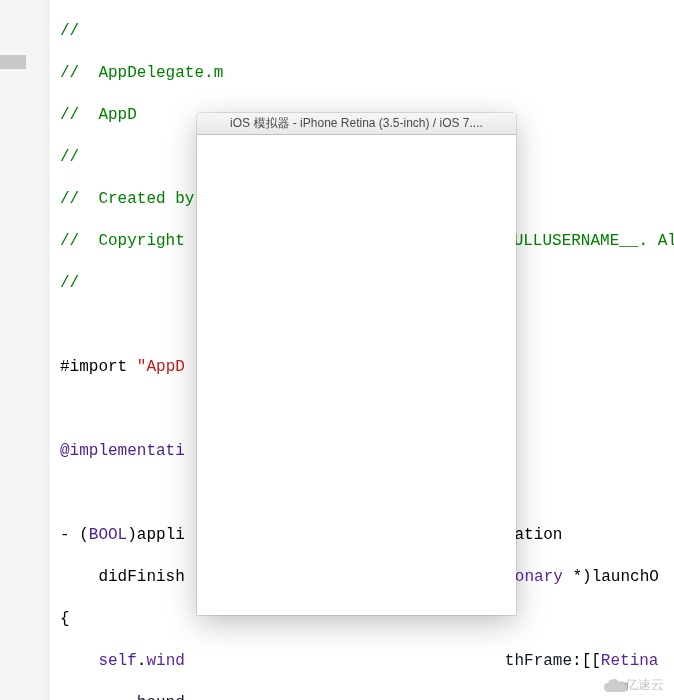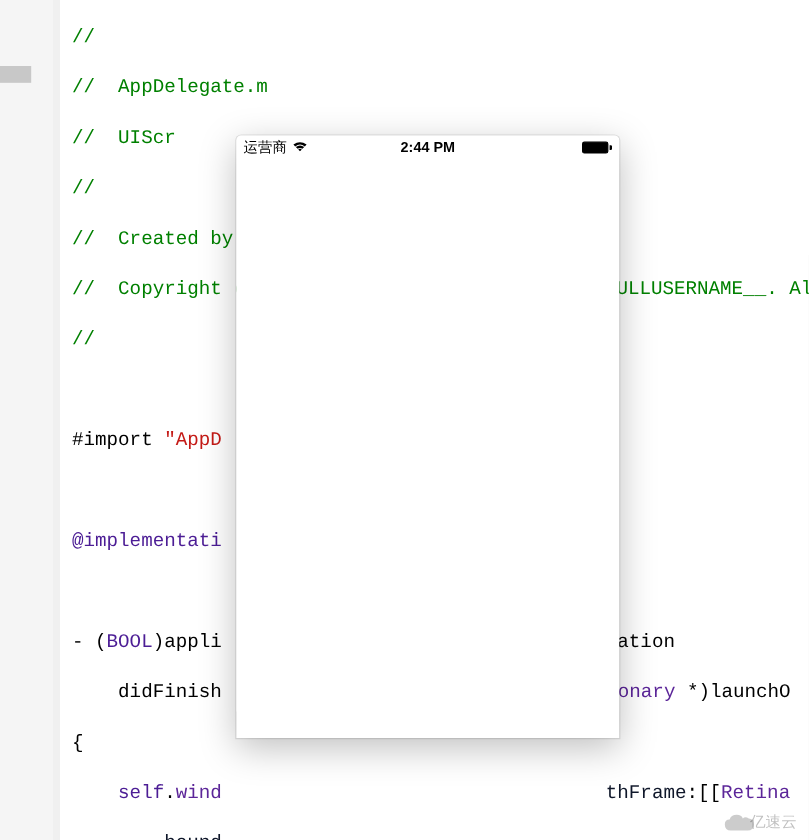--- a/index.html
+++ b/index.html
@@ -170,21 +170,21 @@
 
 <div class="editor-bg"></div>
 <div class="editor-gutter">
   <div class="gutter-mark"></div>
 </div>
 <div class="gutter-line"></div>
 
 <div class="code-area">
 <div class="line"><span class="comment">//</span></div>
 <div class="line"><span class="comment">//  AppDelegate.m</span></div>
-<div class="line"><span class="comment">//  UIScr</span></div>
+<div class="line"><span class="comment">//  AppD</span></div>
 <div class="line"><span class="comment">//</span></div>
 <div class="line"><span class="comment">//  Created by apple on 14-5-11.</span></div>
 <div class="line"><span class="comment">//  Copyright (c) 2014年 __</span><span class="comment" style="margin-left:188px">FULLUSERNAME__. All rights r</span></div>
 <div class="line"><span class="comment">//</span></div>
 <div class="line"></div>
 <div class="line"><span class="preproc">#import</span><span> </span><span class="string">"AppD</span></div>
 <div class="line"></div>
 <div class="line"><span class="keyword">@implementati</span></div>
 <div class="line"></div>
 <div class="line"><span class="punct">- (</span><span class="keyword">BOOL</span><span class="punct">)appli</span><span style="margin-left:320px">cation</span></div>
@@ -204,34 +204,22 @@
 
 
 
 
 
 
 
 </div>
 
 <div class="simulator">
-  <div class="sim-statusbar">
-    <div class="status-left">
-      <span>运营商</span>
-      <span class="wifi-icon">
-        <svg width="14" height="10" viewBox="0 0 14 10">
-            <path d="M7 9 L5.5 7.5 Q7 6.5 8.5 7.5 Z M3.5 5.5 Q7 3 10.5 5.5 L9 7 Q7 5.5 5 7 Z M1.5 3.5 Q7 -0.5 12.5 3.5 L11 5 Q7 2 3 5 Z" fill="#000"></path>
-          </svg>
-      </span>
-    </div>
-    <div class="status-center">2:44 PM</div>
-    <div class="battery">
-      <div class="battery-body"></div>
-      <div class="battery-tip"></div>
-    </div>
+  <div class="sim-titlebar">
+    <span>iOS 模拟器 - iPhone Retina (3.5-inch) / iOS 7....</span>
   </div>
   <div class="sim-content"></div>
 </div>
 
 <div class="watermark">
   <span class="watermark-icon">
     <svg width="26" height="16" viewBox="0 0 26 16">
         <path class="cloud" d="M6 14 Q1 14 1 9 Q1 5 5 5 Q6 1 11 1 Q15 1 16 4 Q18 2 21 4 Q25 4 25 9 Q25 14 20 14 Z M18 9 Q18 11 16 11 Q14 11 14 9 Q14 7 16 7 Q18 7 18 9"></path>
       </svg>
   </span>

